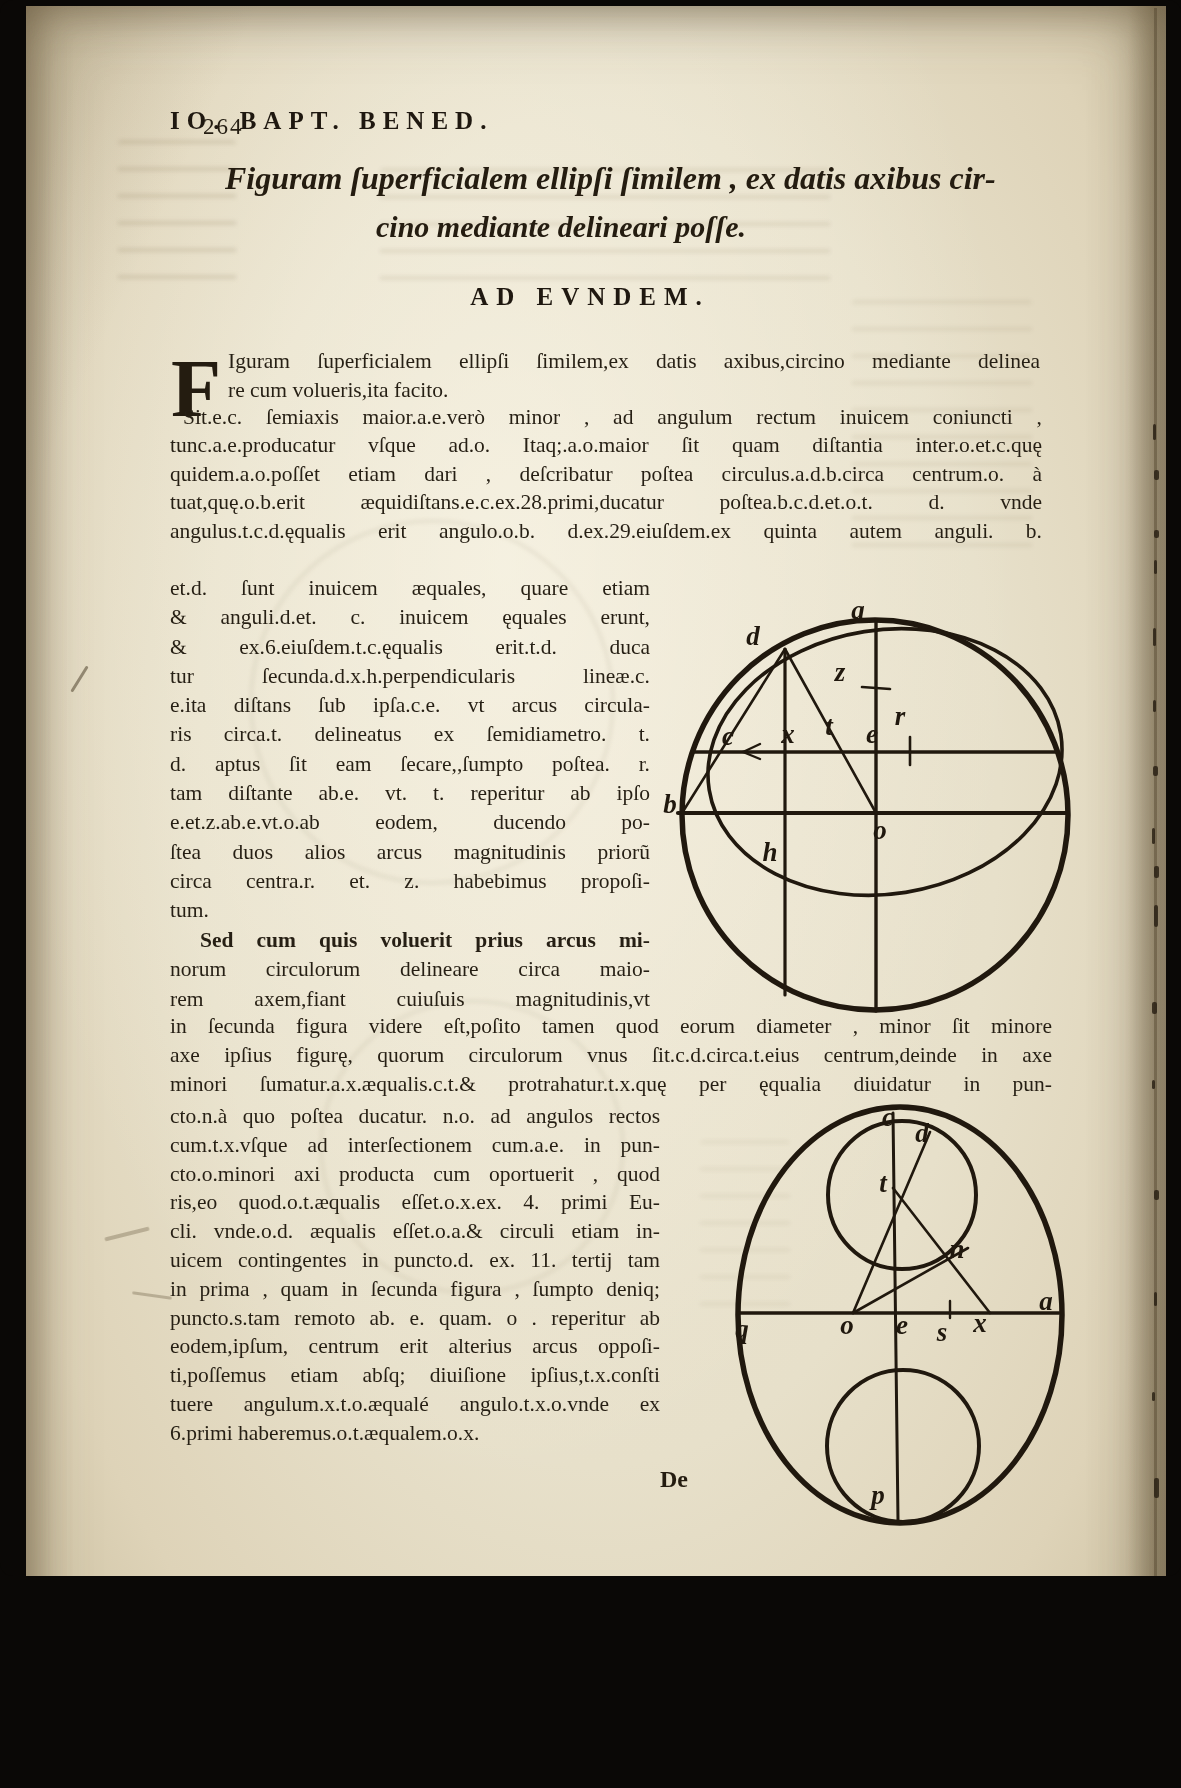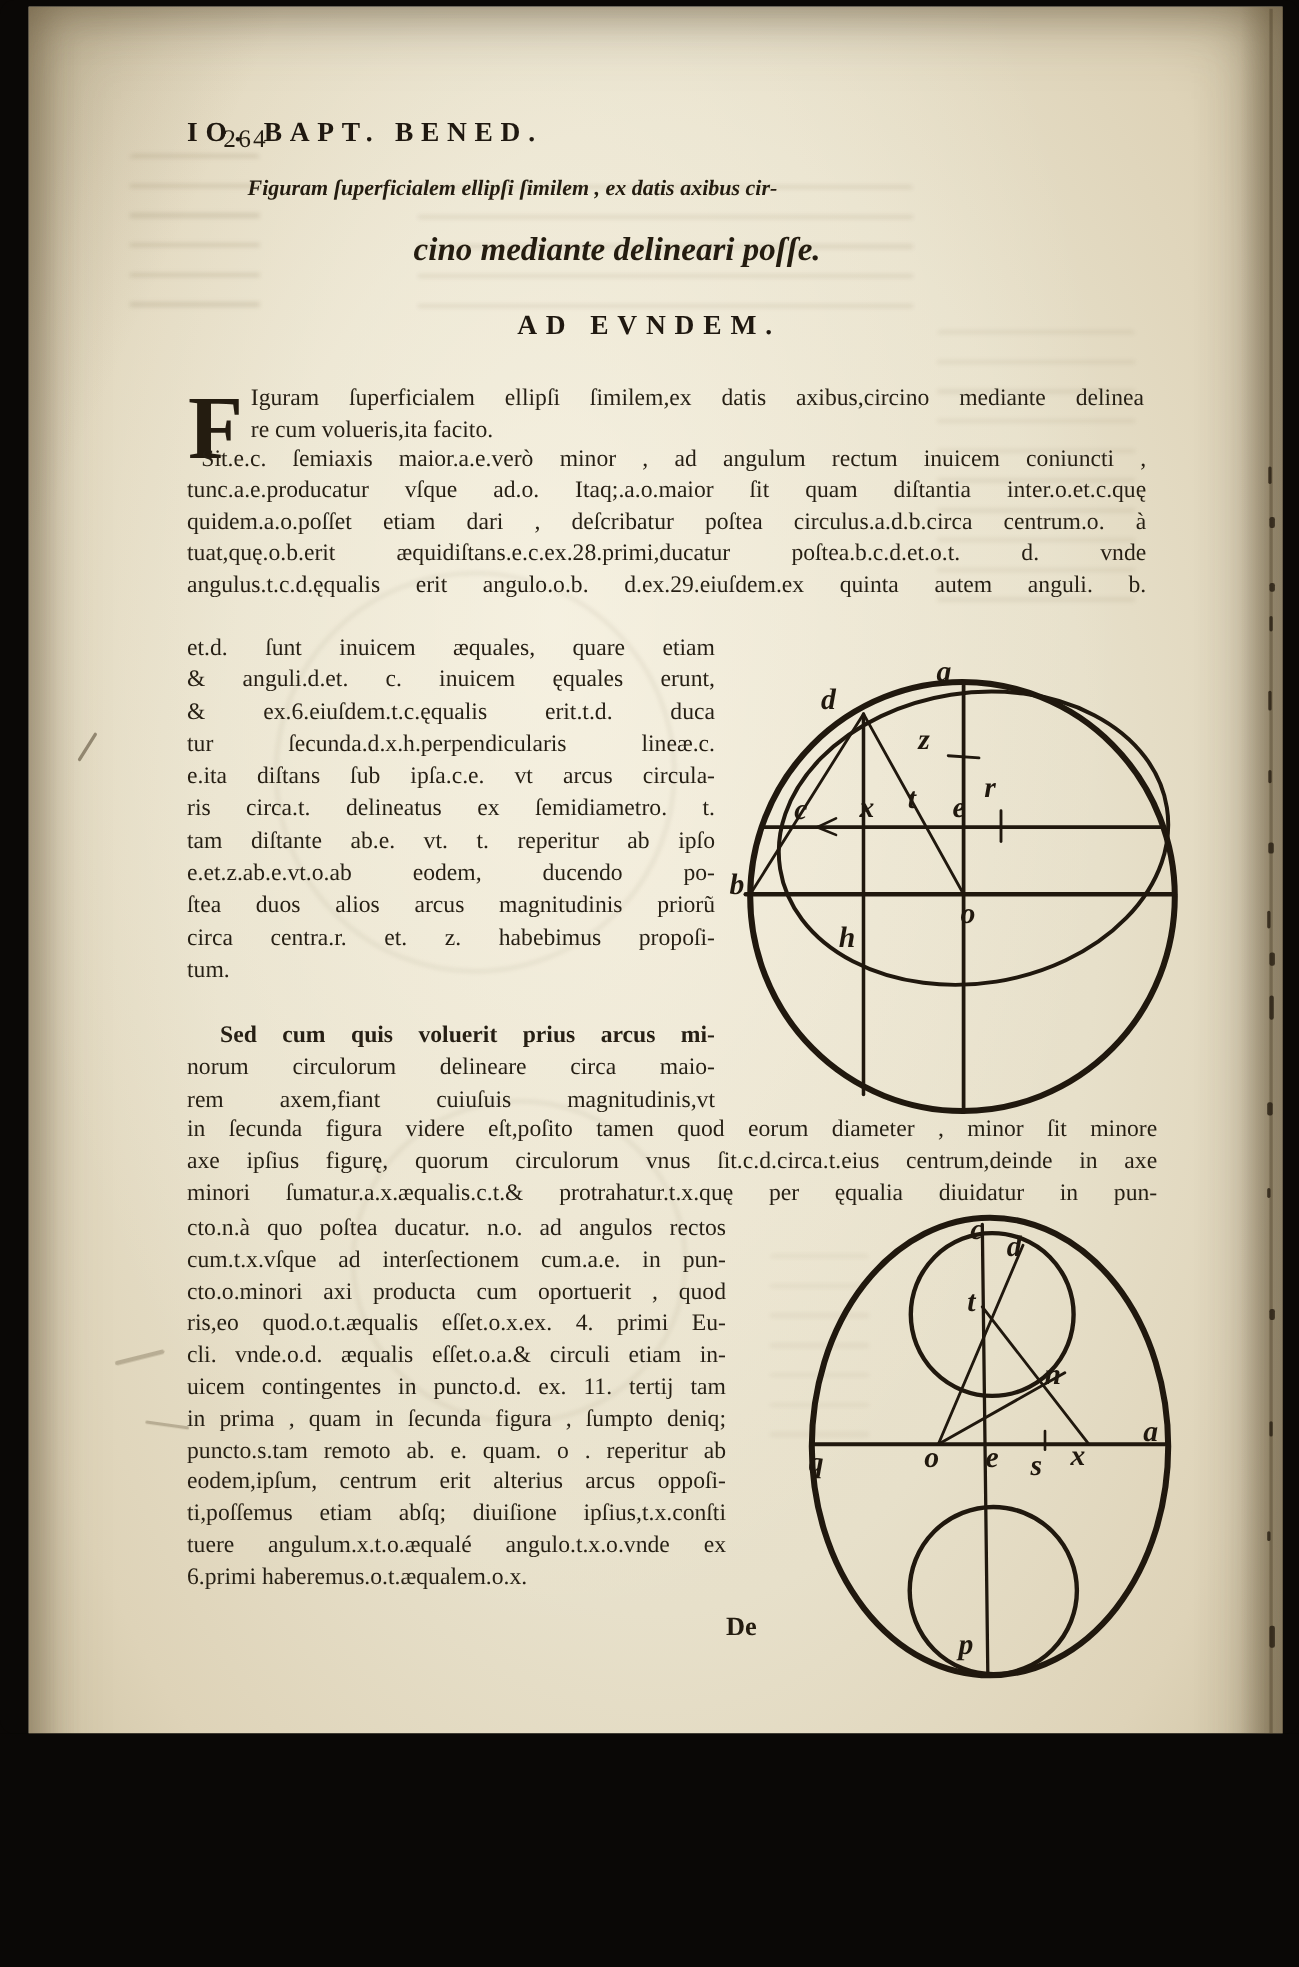--- a/index.html
+++ b/index.html
@@ -21,21 +21,21 @@
   .tblock{position:absolute;}
   .tline{font-size:21.5px;color:#261f14;white-space:normal;}
   .just .tline{text-align:justify;text-align-last:justify;}
   .endlast .tline:last-child{text-align-last:left;}
   #blockB .tline:first-child{text-indent:13px;}
   #blockC2 .tline:first-child{text-indent:30px;font-weight:bold;}
   #pageno{position:absolute;left:203px;top:114px;font-size:23px;letter-spacing:2px;color:#241d12;}
   #runhead{position:absolute;left:170px;top:107px;width:690px;text-align:left;font-size:25px;
      font-weight:bold;letter-spacing:7px;color:#1f1810;}
   #title1{position:absolute;left:225px;top:160px;width:815px;font-style:italic;font-weight:600;
-     font-size:20px;color:#241c10;}
+     font-size:32px;color:#241c10;}
   #title2{position:absolute;left:225px;top:210px;width:672px;text-align:center;font-style:italic;
      font-weight:600;font-size:30px;color:#241c10;}
   #adeundem{position:absolute;left:250px;top:283px;width:680px;text-align:center;font-size:25px;
      font-weight:bold;letter-spacing:8px;color:#1f1810;}
   #dropcap{position:absolute;left:171px;top:351px;font-size:82px;line-height:76px;color:#241c10;
      font-weight:600;}
   #catchword{position:absolute;left:660px;top:1466px;font-size:24px;font-weight:bold;color:#241c10;}
   
   .fig{position:absolute;}
   .fig svg{position:absolute;left:0;top:0;}
@@ -89,20 +89,21 @@
       <div class="tline">angulus.t.c.d.ęqualis erit angulo.o.b. d.ex.29.eiuſdem.ex quinta autem anguli. b.</div>
     </div>
 
   <div id="blockC1" class="tblock just endlast" style="left:170px;top:574px;width:480px;line-height:29.3px;">
       <div class="tline">et.d. ſunt inuicem æquales, quare etiam</div>
       <div class="tline">&amp; anguli.d.et. c. inuicem ęquales erunt,</div>
       <div class="tline">&amp; ex.6.eiuſdem.t.c.ęqualis erit.t.d. duca</div>
       <div class="tline">tur ſecunda.d.x.h.perpendicularis lineæ.c.</div>
       <div class="tline">e.ita diſtans ſub ipſa.c.e. vt arcus circula-</div>
       <div class="tline">ris circa.t. delineatus ex ſemidiametro. t.</div>
+      <div class="tline">d. aptus ſit eam ſecare,,ſumpto poſtea. r.</div>
       <div class="tline">tam diſtante ab.e. vt. t. reperitur ab ipſo</div>
       <div class="tline">e.et.z.ab.e.vt.o.ab eodem, ducendo po-</div>
       <div class="tline">ſtea duos alios arcus magnitudinis priorũ</div>
       <div class="tline">circa centra.r. et. z. habebimus propoſi-</div>
       <div class="tline">tum.</div>
     </div>
   <div id="blockC2" class="tblock just" style="left:170px;top:926px;width:480px;line-height:29.3px;">
       <div class="tline">Sed cum quis voluerit prius arcus mi-</div>
       <div class="tline">norum circulorum delineare circa maio-</div>
       <div class="tline">rem axem,fiant cuiuſuis magnitudinis,vt</div>

